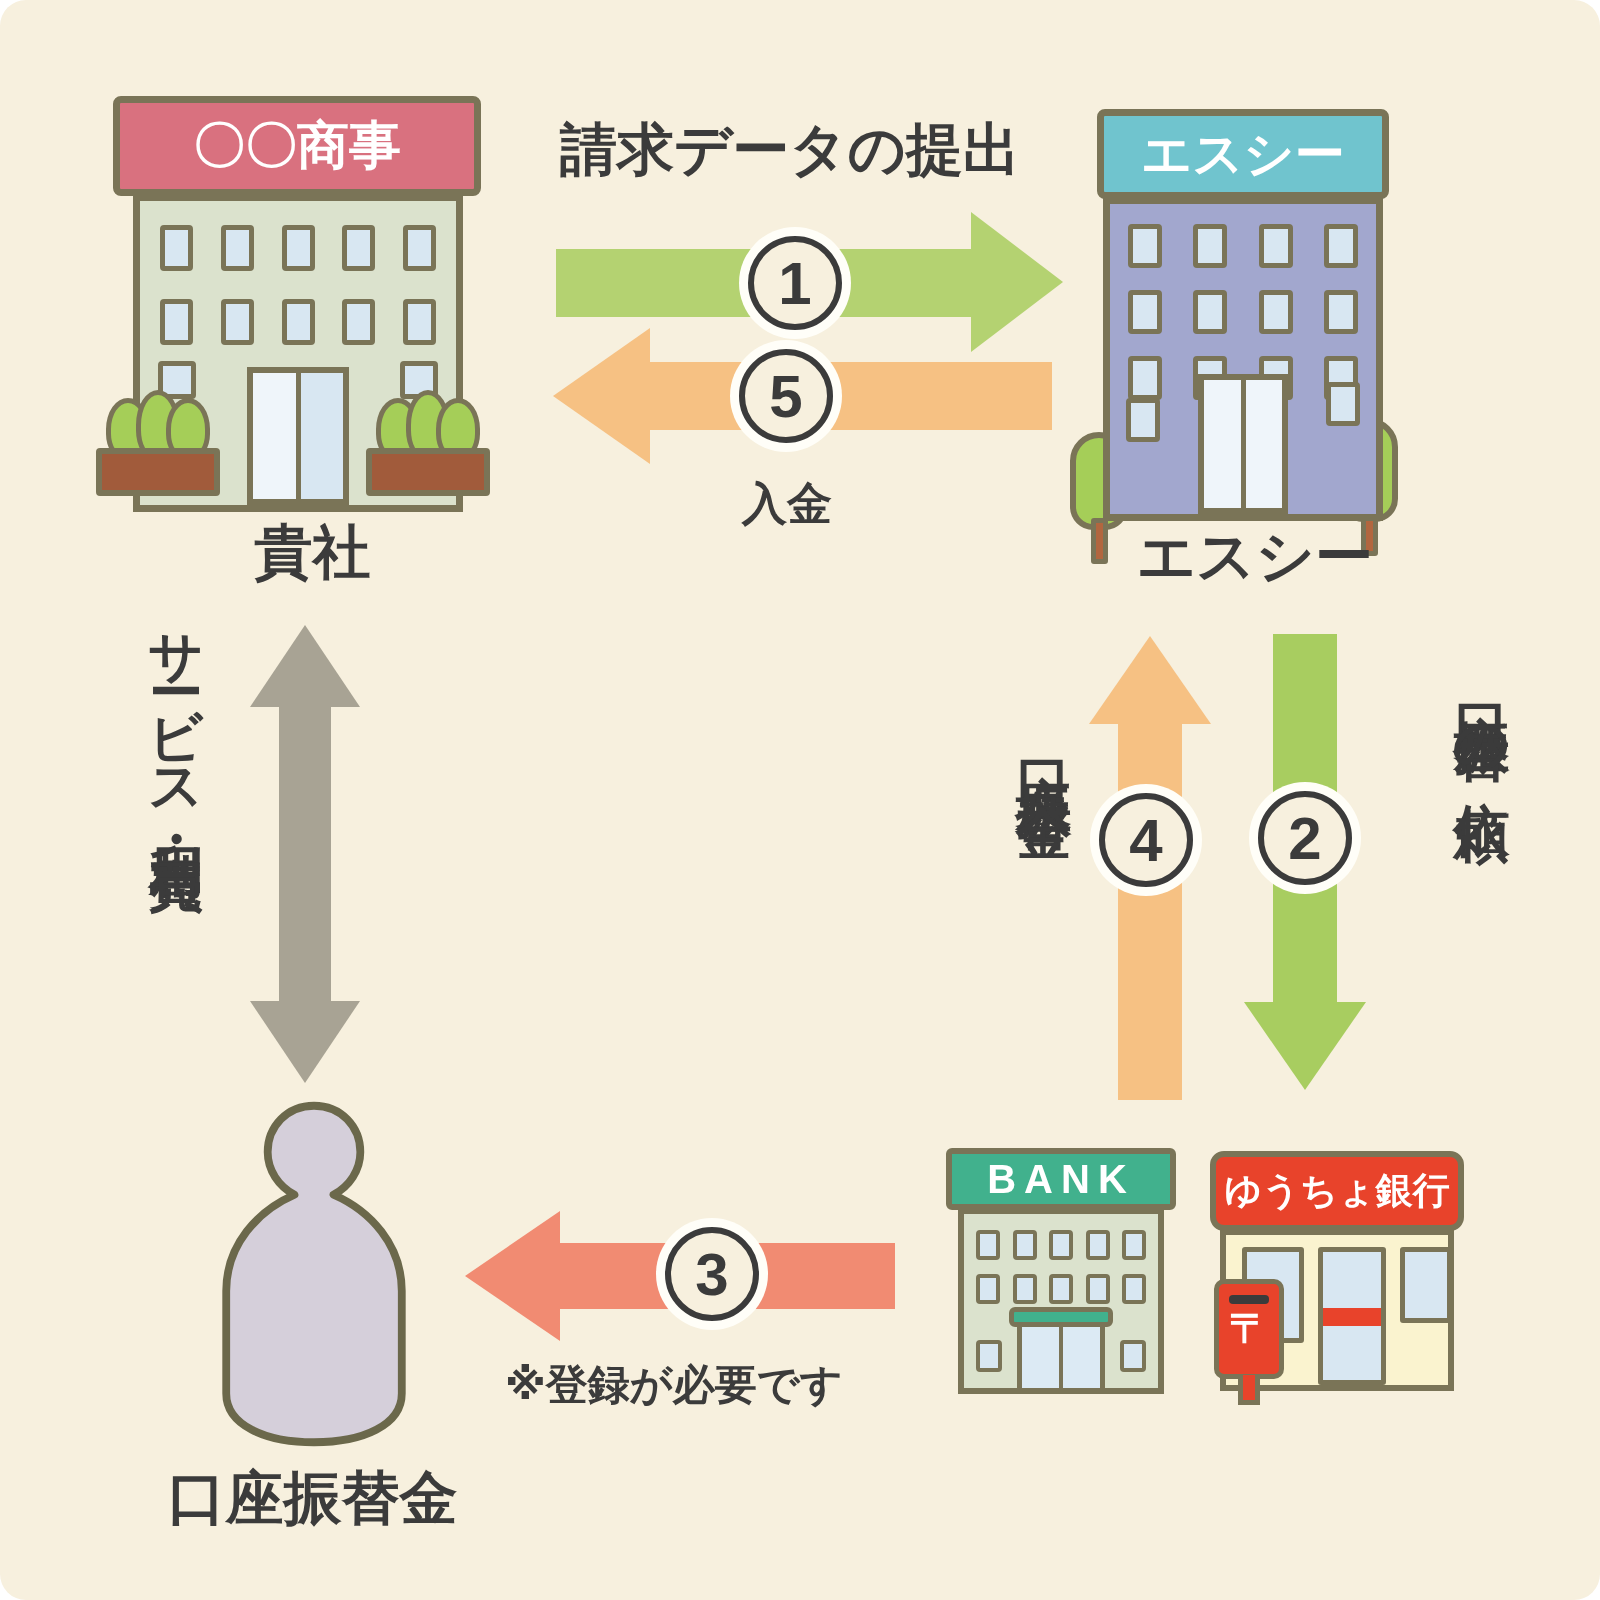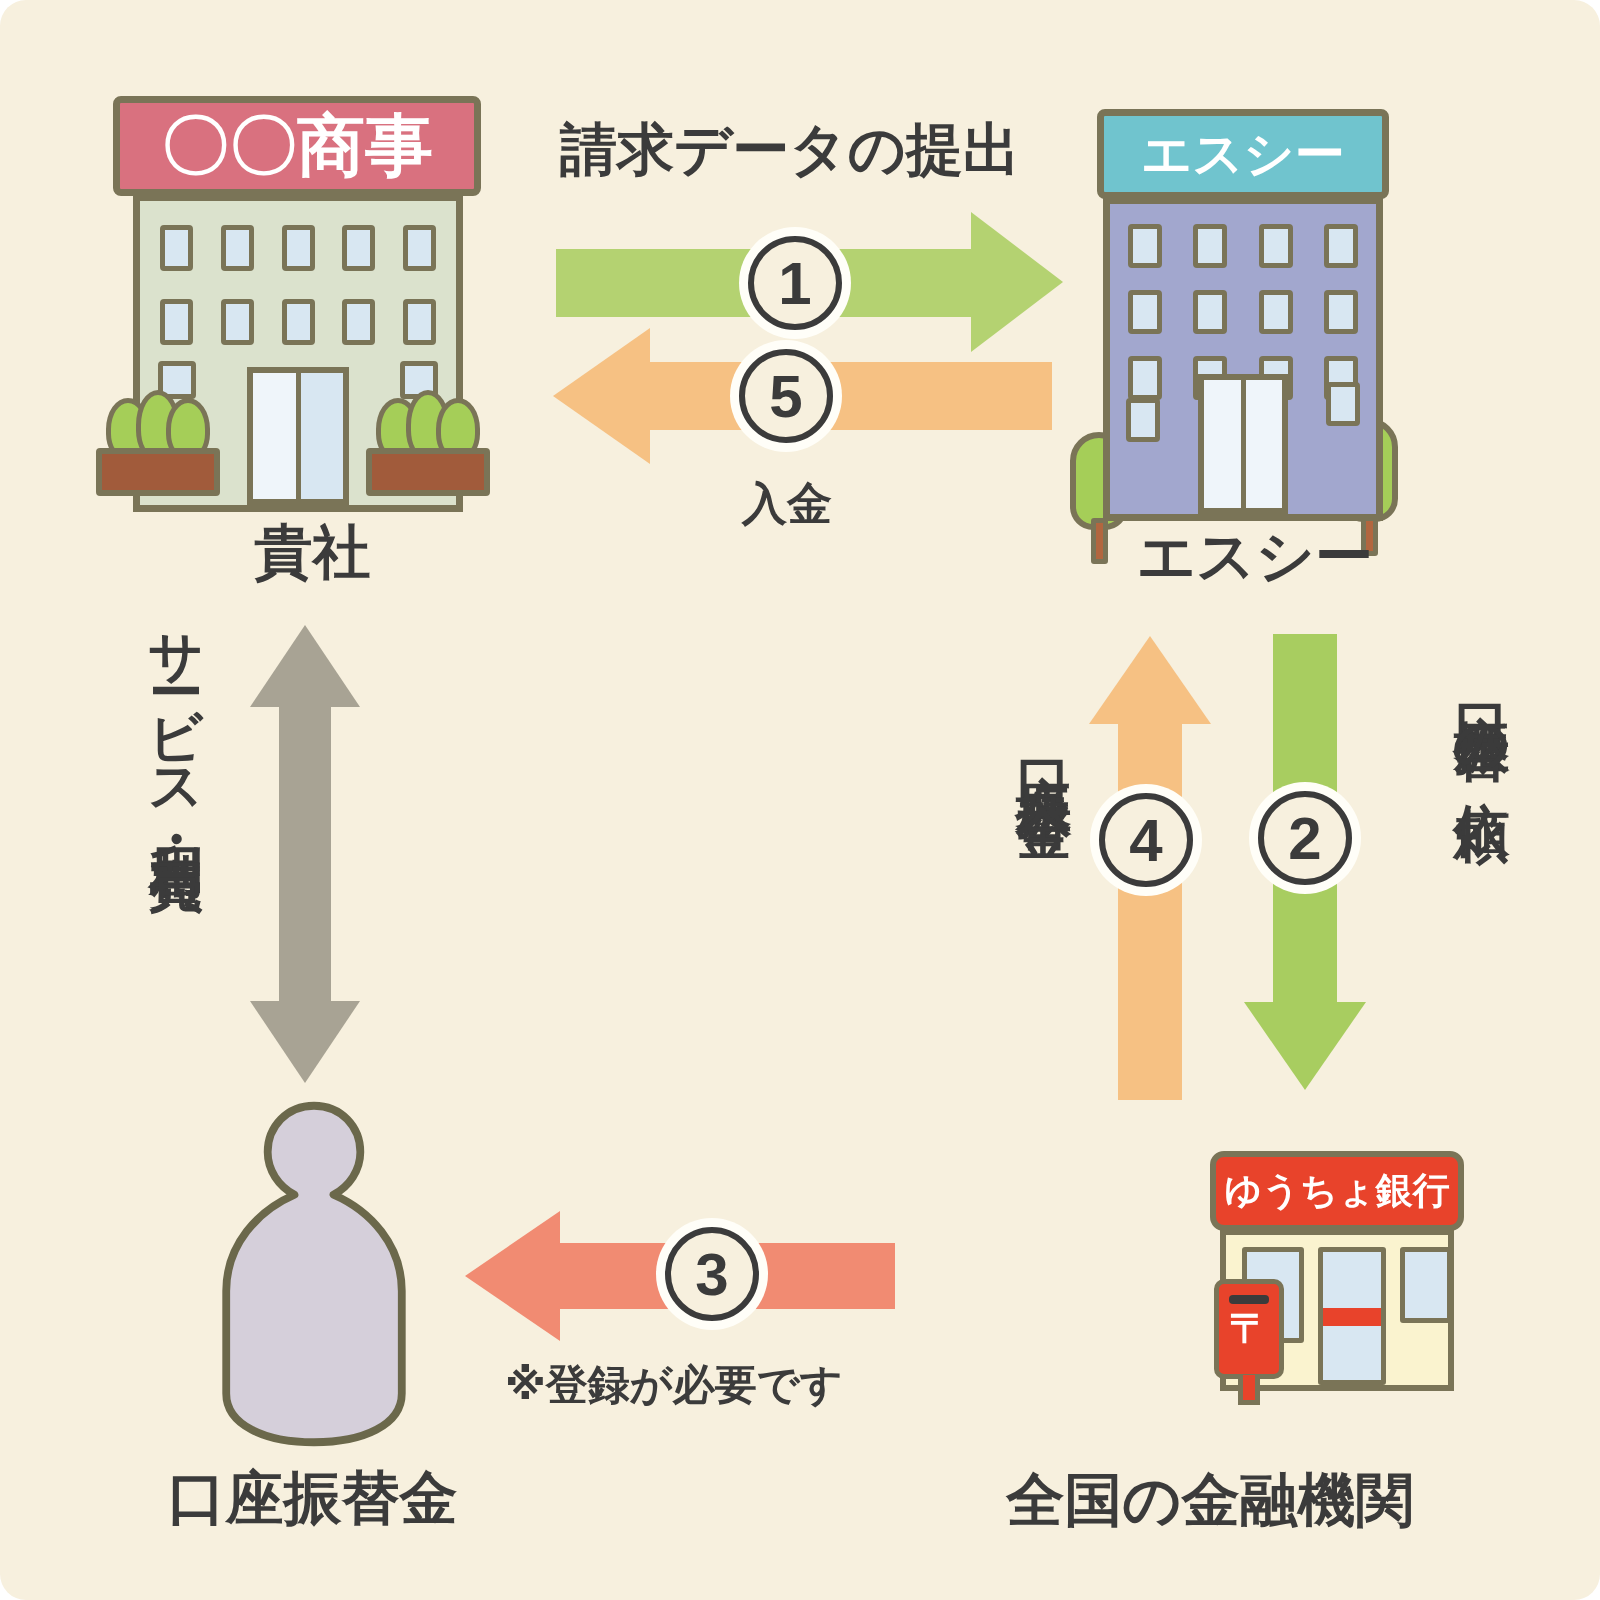--- a/index.html
+++ b/index.html
@@ -83,21 +83,21 @@
   <div class="arrow" style="left:553px; top:328px; width:499px; height:136px;">
     <div class="tri tri-l-orange" style="left:0; top:0;"></div>
     <div class="shaft" style="left:95px; top:34px; width:404px; height:68px; background:var(--orange);"></div>
   </div>
   <div class="numc" style="left:739px; top:349px;">
     <span>5</span>
   </div>
   <div class="lbl" style="left:687px; top:474px; width:200px; font-size:45px;">入金</div>
 
   <div class="bld" style="left:109px; top:96px; width:381px; height:420px;">
-    <div class="sign" style="left:4px; top:0; width:368px; height:100px; background:var(--pink); border-radius:8px; font-size:68px;">〇〇商事</div>
+    <div class="sign" style="left:4px; top:0; width:368px; height:100px; background:var(--pink); border-radius:8px; font-size:52px;">〇〇商事</div>
     <div class="bbody" style="left:24px; top:98px; width:330px; height:318px; background:var(--sage);">
       <div class="wrow" style="padding:0 20px; margin-top:24px;">
         <i class="win" style="width:33px;height:46px;"></i>
           <i class="win" style="width:33px;height:46px;"></i>
           <i class="win" style="width:33px;height:46px;"></i>
           <i class="win" style="width:33px;height:46px;"></i>
           <i class="win" style="width:33px;height:46px;"></i>
       </div>
       <div class="wrow" style="padding:0 20px; margin-top:28px;">
         <i class="win" style="width:33px;height:46px;"></i>
@@ -205,33 +205,58 @@
     <div class="tri tri-l-salmon" style="left:0; top:0;"></div>
     <div class="shaft" style="left:93px; top:32px; width:337px; height:66px; background:var(--salmon);"></div>
   </div>
   <div class="numc" style="left:665px; top:1227px;">
     <span>3</span>
   </div>
   <div class="note" style="left:505px; top:1360px;">
     <div>※登録が必要です</div>
   </div>
 
+  <div class="bld" style="left:946px; top:1148px; width:230px; height:246px;">
+    <div class="sign" style="left:0; top:0; width:230px; height:62px; background:var(--emerald); border-radius:6px; border-width:6px; font-size:40px; letter-spacing:8px;">BANK</div>
+    <div class="bbody" style="left:12px; top:60px; width:206px; height:186px; background:var(--sage); border-width:6px;">
+      <div class="wrow" style="padding:0 12px; margin-top:16px;">
+        <i class="win" style="width:24px;height:30px;border-width:4px;"></i>
+          <i class="win" style="width:24px;height:30px;border-width:4px;"></i>
+          <i class="win" style="width:24px;height:30px;border-width:4px;"></i>
+          <i class="win" style="width:24px;height:30px;border-width:4px;"></i>
+          <i class="win" style="width:24px;height:30px;border-width:4px;"></i>
+      </div>
+      <div class="wrow" style="padding:0 12px; margin-top:14px;">
+        <i class="win" style="width:24px;height:30px;border-width:4px;"></i>
+          <i class="win" style="width:24px;height:30px;border-width:4px;"></i>
+          <i class="win" style="width:24px;height:30px;border-width:4px;"></i>
+          <i class="win" style="width:24px;height:30px;border-width:4px;"></i>
+          <i class="win" style="width:24px;height:30px;border-width:4px;"></i>
+      </div>
+      <i class="win smallwin" style="left:12px; bottom:16px; width:26px; height:32px; border-width:4px;"></i>
+      <i class="win smallwin" style="right:12px; bottom:16px; width:26px; height:32px; border-width:4px;"></i>
+      <div class="bank-door">
+        <div class="awning"></div>
+        <div class="half"></div>
+        <div class="half"></div>
+      </div>
+    </div>
+  </div>
 
   <div class="bld" style="left:1210px; top:1151px; width:254px; height:284px;">
     <div class="sign" style="left:0; top:0; width:254px; height:80px; background:var(--red); border-radius:14px; border-width:6px; font-size:37px;">ゆうちょ銀行</div>
     <div class="bbody" style="left:10px; top:78px; width:234px; height:162px; background:var(--creamy); border-width:6px;">
       <div class="ywin" style="left:16px; top:12px; width:62px; height:96px;"></div>
       <div class="ywin" style="left:92px; top:12px; width:68px; height:138px;">
         <div class="redband" style="top:56px;"></div>
       </div>
       <div class="ywin" style="left:174px; top:12px; width:52px; height:76px;"></div>
     </div>
     <div class="postbox" style="left:4px; top:128px;">
       <div class="pbox">
         <div class="pslot"></div>
         <div class="pmark">〒</div>
       </div>
       <div class="pstem"></div>
     </div>
   </div>
-  <div class="lbl" style="left:950px; top:1462px; width:520px; font-size:58px;">全国の金融機関</div>
 
 </div>
 
 </body></html>

